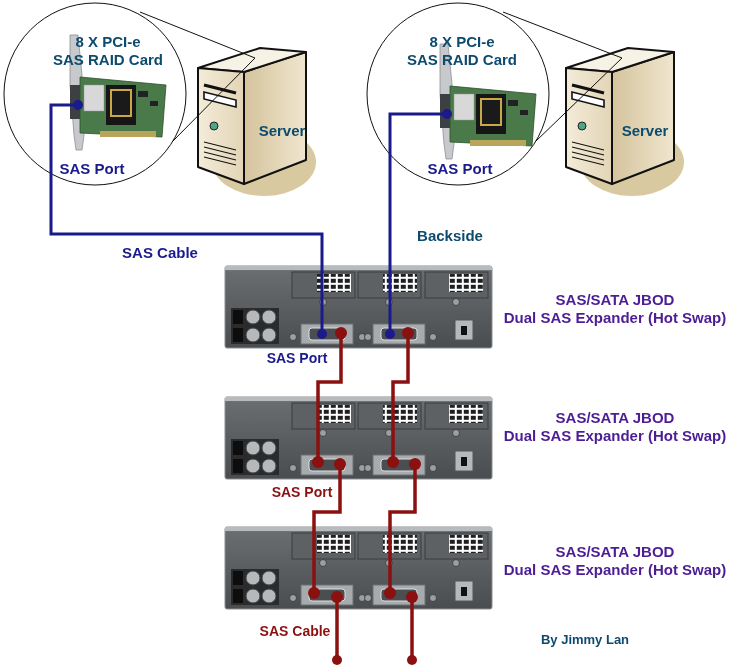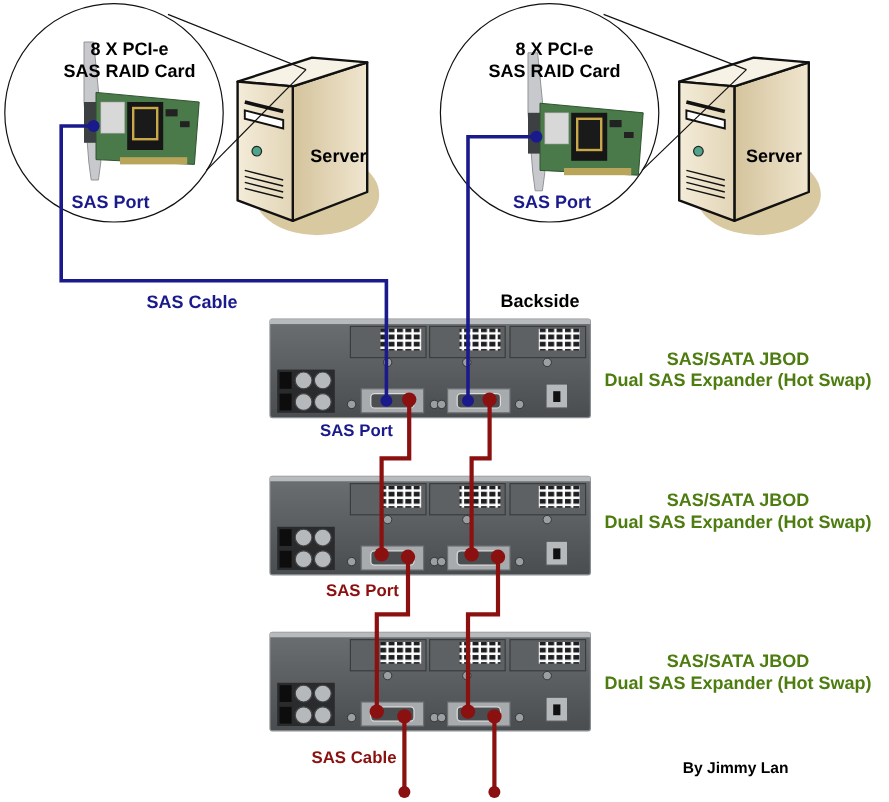--- a/index.html
+++ b/index.html
@@ -1,23 +1,23 @@
 <!DOCTYPE html>
 <html><head>
 <meta charset="utf-8">
 <style>
   html, body { margin: 0; padding: 0; background: #ffffff; }
   body { width: 741px; height: 668px; position: relative; overflow: hidden;
          font-family: "Liberation Sans", "DejaVu Sans", sans-serif; }
   #diagram { position: absolute; left: 0; top: 0; width: 741px; height: 668px; }
   .lbl { position: absolute; font-weight: bold; text-align: center; white-space: nowrap; line-height: 1.2; }
-  .lbl-black { color: #000000; font-size: 15px; }
+  .lbl-black { color: #0c4a6e; font-size: 15px; }
   .lbl-blue { color: #1a1a8c; font-size: 15px; }
   .lbl-red { color: #8b1010; font-size: 14px; }
-  .lbl-jbod { color: #4d7c0f; font-size: 15px; }
+  .lbl-jbod { color: #4c1d95; font-size: 15px; }
 </style>
 </head>
 <body>
 
 <svg id="diagram" xmlns="http://www.w3.org/2000/svg" width="741" height="668" viewBox="0 0 741 668">
   <defs>
     <linearGradient id="srvFront" x1="0" y1="0" x2="1" y2="0">
       <stop offset="0" stop-color="#f4ecd9"></stop>
       <stop offset="1" stop-color="#e2d5b6"></stop>
     </linearGradient>
@@ -174,31 +174,31 @@
 <div class="lbl lbl-black" style="left:402px; top:33px; width:120px;">
   <div>8 X PCI-e</div>
   <div>SAS RAID Card</div>
 </div>
 <div class="lbl lbl-black" style="left:610px; top:122px; width:70px;">Server</div>
 <div class="lbl lbl-blue" style="left:420px; top:160px; width:80px;">SAS Port</div>
 
 <div class="lbl lbl-blue" style="left:100px; top:244px; width:120px;">
   <div>SAS Cable</div>
 </div>
-<div class="lbl lbl-black" style="left:410px; top:243px; width:80px;">Backside</div>
+<div class="lbl lbl-black" style="left:410px; top:227px; width:80px;">Backside</div>
 
 <div class="lbl lbl-jbod" style="left:490px; top:291px; width:250px;">
   <div>SAS/SATA JBOD</div>
   <div>Dual SAS Expander (Hot Swap)</div>
 </div>
 <div class="lbl lbl-jbod" style="left:490px; top:409px; width:250px;">
   <div>SAS/SATA JBOD</div>
   <div>Dual SAS Expander (Hot Swap)</div>
 </div>
 <div class="lbl lbl-jbod" style="left:490px; top:543px; width:250px;">
   <div>SAS/SATA JBOD</div>
   <div>Dual SAS Expander (Hot Swap)</div>
 </div>
 
 <div class="lbl lbl-blue" style="left:262px; top:350px; width:70px; font-size:14px;">SAS Port</div>
 <div class="lbl lbl-red" style="left:262px; top:484px; width:80px;">SAS Port</div>
 <div class="lbl lbl-red" style="left:255px; top:623px; width:80px;">SAS Cable</div>
-<div class="lbl lbl-black" style="left:558px; top:632px; width:110px; font-size:13px;">By Jimmy Lan</div>
+<div class="lbl lbl-black" style="left:530px; top:632px; width:110px; font-size:13px;">By Jimmy Lan</div>
 
 </body></html>

